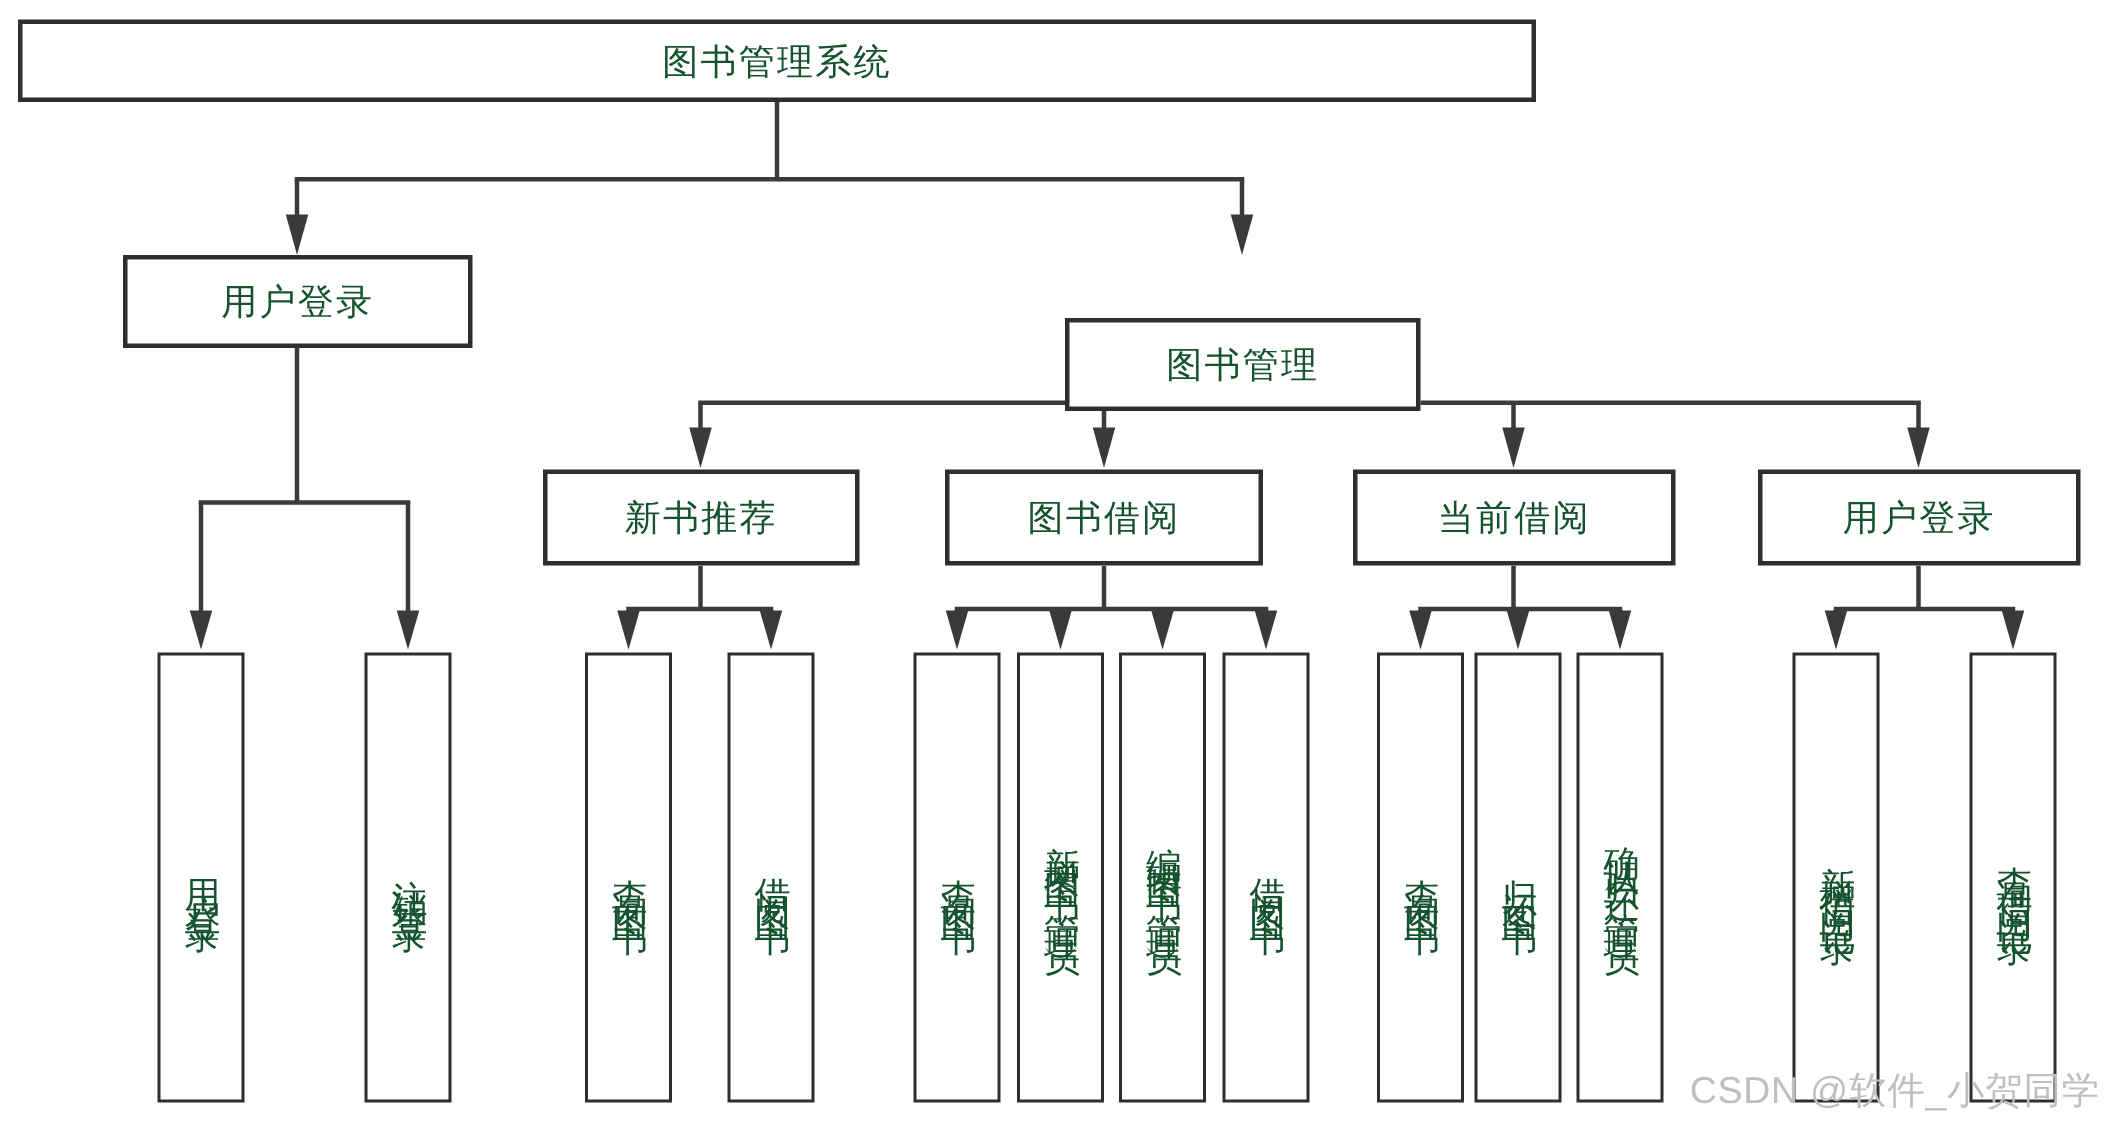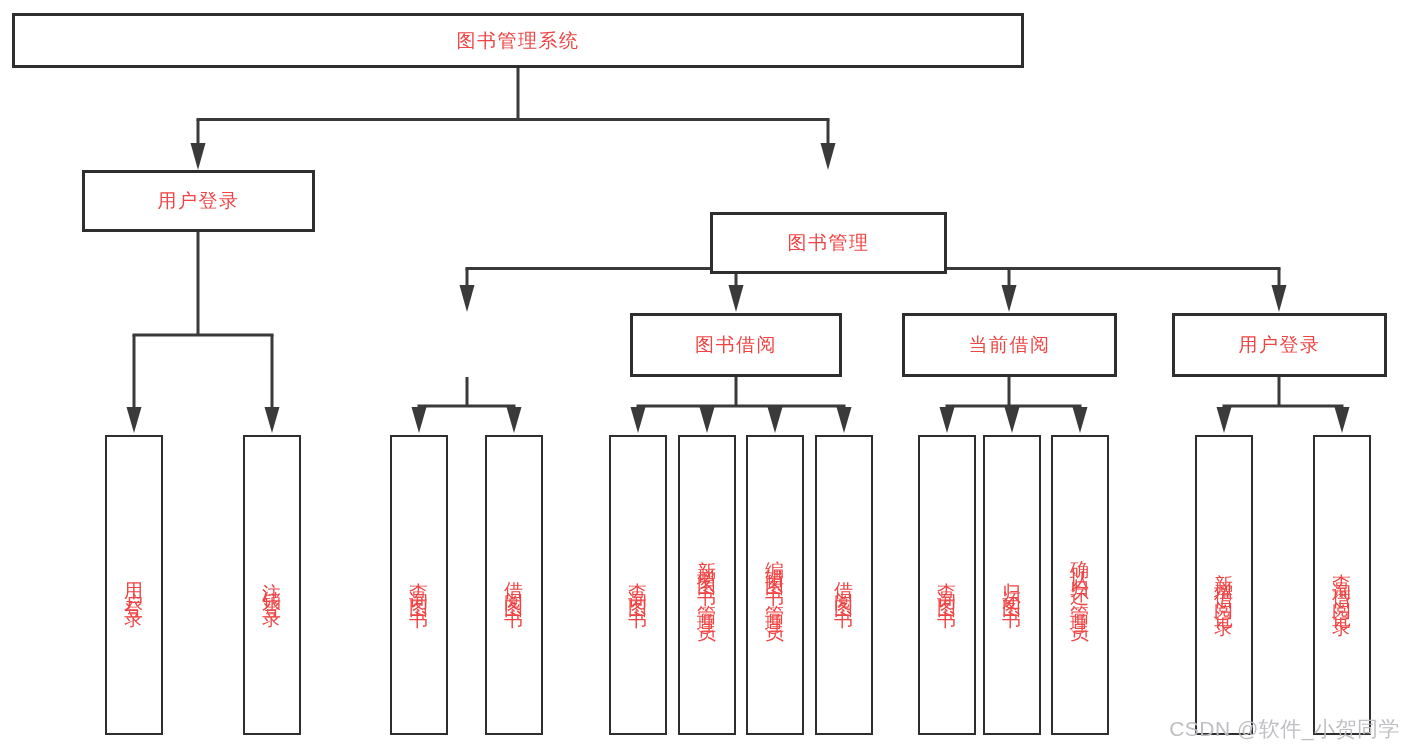--- a/index.html
+++ b/index.html
@@ -4,31 +4,31 @@
 <style>
   html,body{margin:0;padding:0;background:#ffffff;}
   .canvas{
     position:relative;width:1405px;height:747px;background:#ffffff;
     font-family:"Liberation Sans", sans-serif;overflow:hidden;
   }
   .connectors{position:absolute;left:0;top:0;z-index:1;}
   .box{
     position:absolute;background:#ffffff;border:3px solid #2e2e2e;
     display:flex;align-items:center;justify-content:center;
-    color:#ef4444;font-size:19px;letter-spacing:1.5px;
+    color:#14532d;font-size:24px;letter-spacing:1.5px;
     box-sizing:border-box;z-index:2;white-space:nowrap;
   }
   .leaf{border-width:2.5px;}
   .leaf .vtext{
     writing-mode:vertical-rl;text-orientation:mixed;
     letter-spacing:9px;line-height:1;white-space:normal;
   }
   .watermark{
     position:absolute;right:5px;bottom:4px;z-index:5;
-    color:#bfbfc3;font-size:21px;letter-spacing:0.5px;
+    color:#bfbfc3;font-size:25px;letter-spacing:0.5px;
     font-family:"Liberation Sans", sans-serif;
     margin-top:17px;
   }
 </style>
 </head>
 <body>
 
 <div class="canvas">
 
   <svg class="connectors" width="1405" height="747" viewBox="0 0 1405 747">
@@ -97,20 +97,23 @@
     <span>图书管理系统</span>
   </div>
 
   <div class="box" style="left:82px;top:170px;width:233px;height:62px;">
     <span>用户登录</span>
   </div>
   <div class="box" style="left:710px;top:170px;width:237px;height:62px;margin-top:42px;">
     <span>图书管理</span>
   </div>
 
+  <div class="box" style="left:362px;top:313px;width:211px;height:64px;">
+    <span>新书推荐</span>
+  </div>
   <div class="box" style="left:630px;top:313px;width:212px;height:64px;">
     <span>图书借阅</span>
   </div>
   <div class="box" style="left:902px;top:313px;width:215px;height:64px;">
     <span>当前借阅</span>
   </div>
   <div class="box" style="left:1172px;top:313px;width:215px;height:64px;">
     <span>用户登录</span>
   </div>
 

